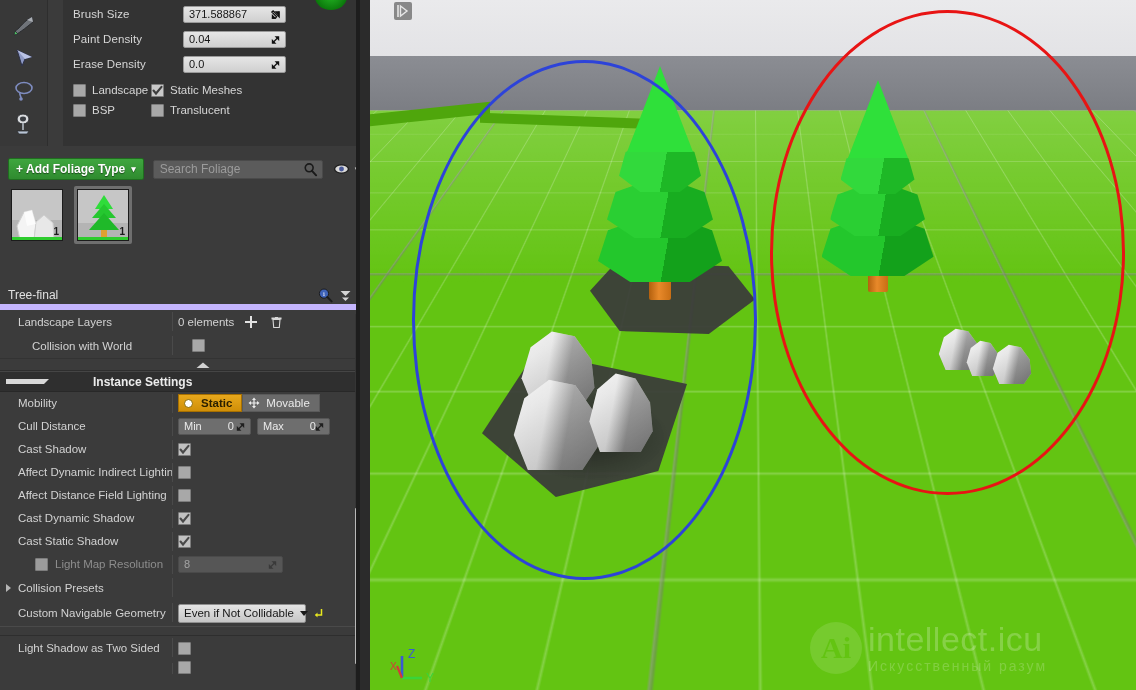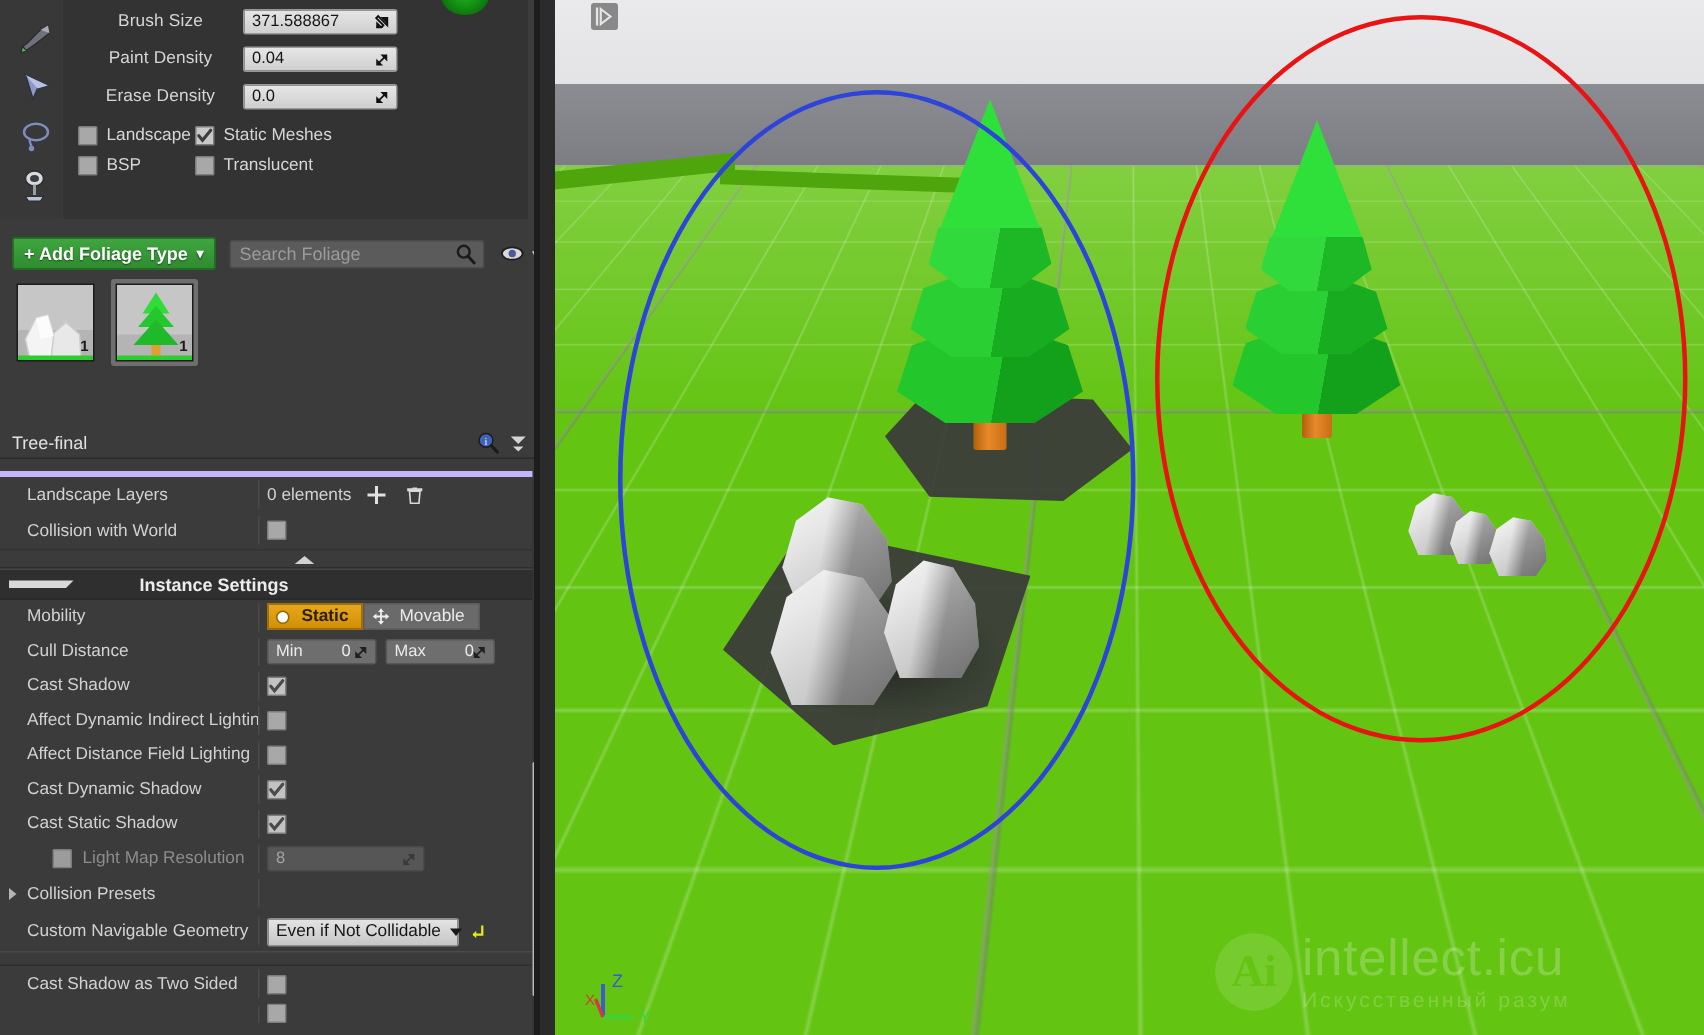--- a/index.html
+++ b/index.html
@@ -31,25 +31,24 @@
   .tool-btn {
     position: relative;
     width: 48px; height: 33px;
     display: flex; align-items: center; justify-content: center;
     cursor: pointer;
   }
   .tool-btn svg { display:block; }
 
   
   #brush-settings {
-    position: absolute; left: 42px; top: 0;
+    position: absolute; left: 63px; top: 0;
     width: 310px; height: 146px;
     background: #333333;
     padding: 3px 10px 0 10px;
-    text-align: center;
   }
   .prop-row { display: flex; align-items: center; height: 22px; margin-bottom: 3px; }
   .prop-label { width: 110px; font-size: 11.5px; color: #d6d6d6; letter-spacing: .1px;}
   .num-field {
     position: relative;
     width: 103px; height: 17px;
     background: linear-gradient(#e6e6e6,#cfcfcf);
     border: 1px solid #9a9a9a;
     border-radius: 2px;
     display:flex; align-items:center;
@@ -151,24 +150,24 @@
     background:#3b3b3b;
     display:flex; align-items:center;
     padding: 0 8px;
     border-bottom: 1px solid #2a2a2a;
   }
   #details-title { font-size:12px; color:#e0e0e0; flex:1; }
   .hdr-icon { margin-left:6px; cursor:pointer; display:flex; align-items:center; }
 
   
   #prop-list {
-    position:absolute; left:0; top:314px;
+    position:absolute; left:0; top:304px;
     width: 406px; height: 376px;
     background:#3b3b3b;
-    border-top: 4px solid #c4b5fd;
+    border-top: 6px solid #c4b5fd;
     overflow:hidden;
   }
   .prow {
     display:flex; align-items:center;
     height: 23px;
     border-bottom: 1px solid #3b3b3b;
     position:relative;
   }
   .prow .plabel {
     width: 172px;
@@ -610,21 +609,21 @@
           </span>
           <span class="ic-btn">
             <svg width="13" height="14" viewBox="0 0 13 14">
               <path d="M2 3 h9 v1 h-9 z M3 4.5 h7 l-.7 8 h-5.6 z" fill="none" stroke="#d8d8d8" stroke-width="1.1"></path>
               <path d="M5 2 h3 v1.2 h-3 z" fill="#d8d8d8"></path>
             </svg>
           </span>
         </span>
       </div>
 
-      <div class="prow" style="height:24px;">
+      <div class="prow" style="height:24px;padding-left:14px;">
         <span class="vsep"></span>
         <span class="plabel">Collision with World</span>
         <span class="pval">
             <span class="pcb"></span>
           </span>
       </div>
 
       <div id="collapse-strip">
         <svg width="18" height="8" viewBox="0 0 18 8">
           <path d="M2.5 7 L9 1.6 L15.5 7 Z" fill="#d2d2d2"></path>
@@ -772,21 +771,21 @@
               <path d="M5.5 5.5 L3 8 L5.5 10.5 Z" fill="#e8e81e"></path>
             </svg>
           </span>
         </span>
       </div>
 
       <div style="height:10px;border-top:1px solid #4a4a4a;border-bottom:1px solid #2e2e2e;"></div>
 
       <div class="prow" style="height:25px;">
         <span class="vsep"></span>
-        <span class="plabel">Cast Shadow as Two Sided</span>
+        <span class="plabel">Light Shadow as Two Sided</span>
         <span class="pval">
             <span class="pcb"></span>
           </span>
       </div>
 
       <div class="prow" style="height:14px;overflow:hidden;">
         <span class="vsep"></span>
         <span class="plabel"></span>
         <span class="pval">
             <span class="pcb"></span>

